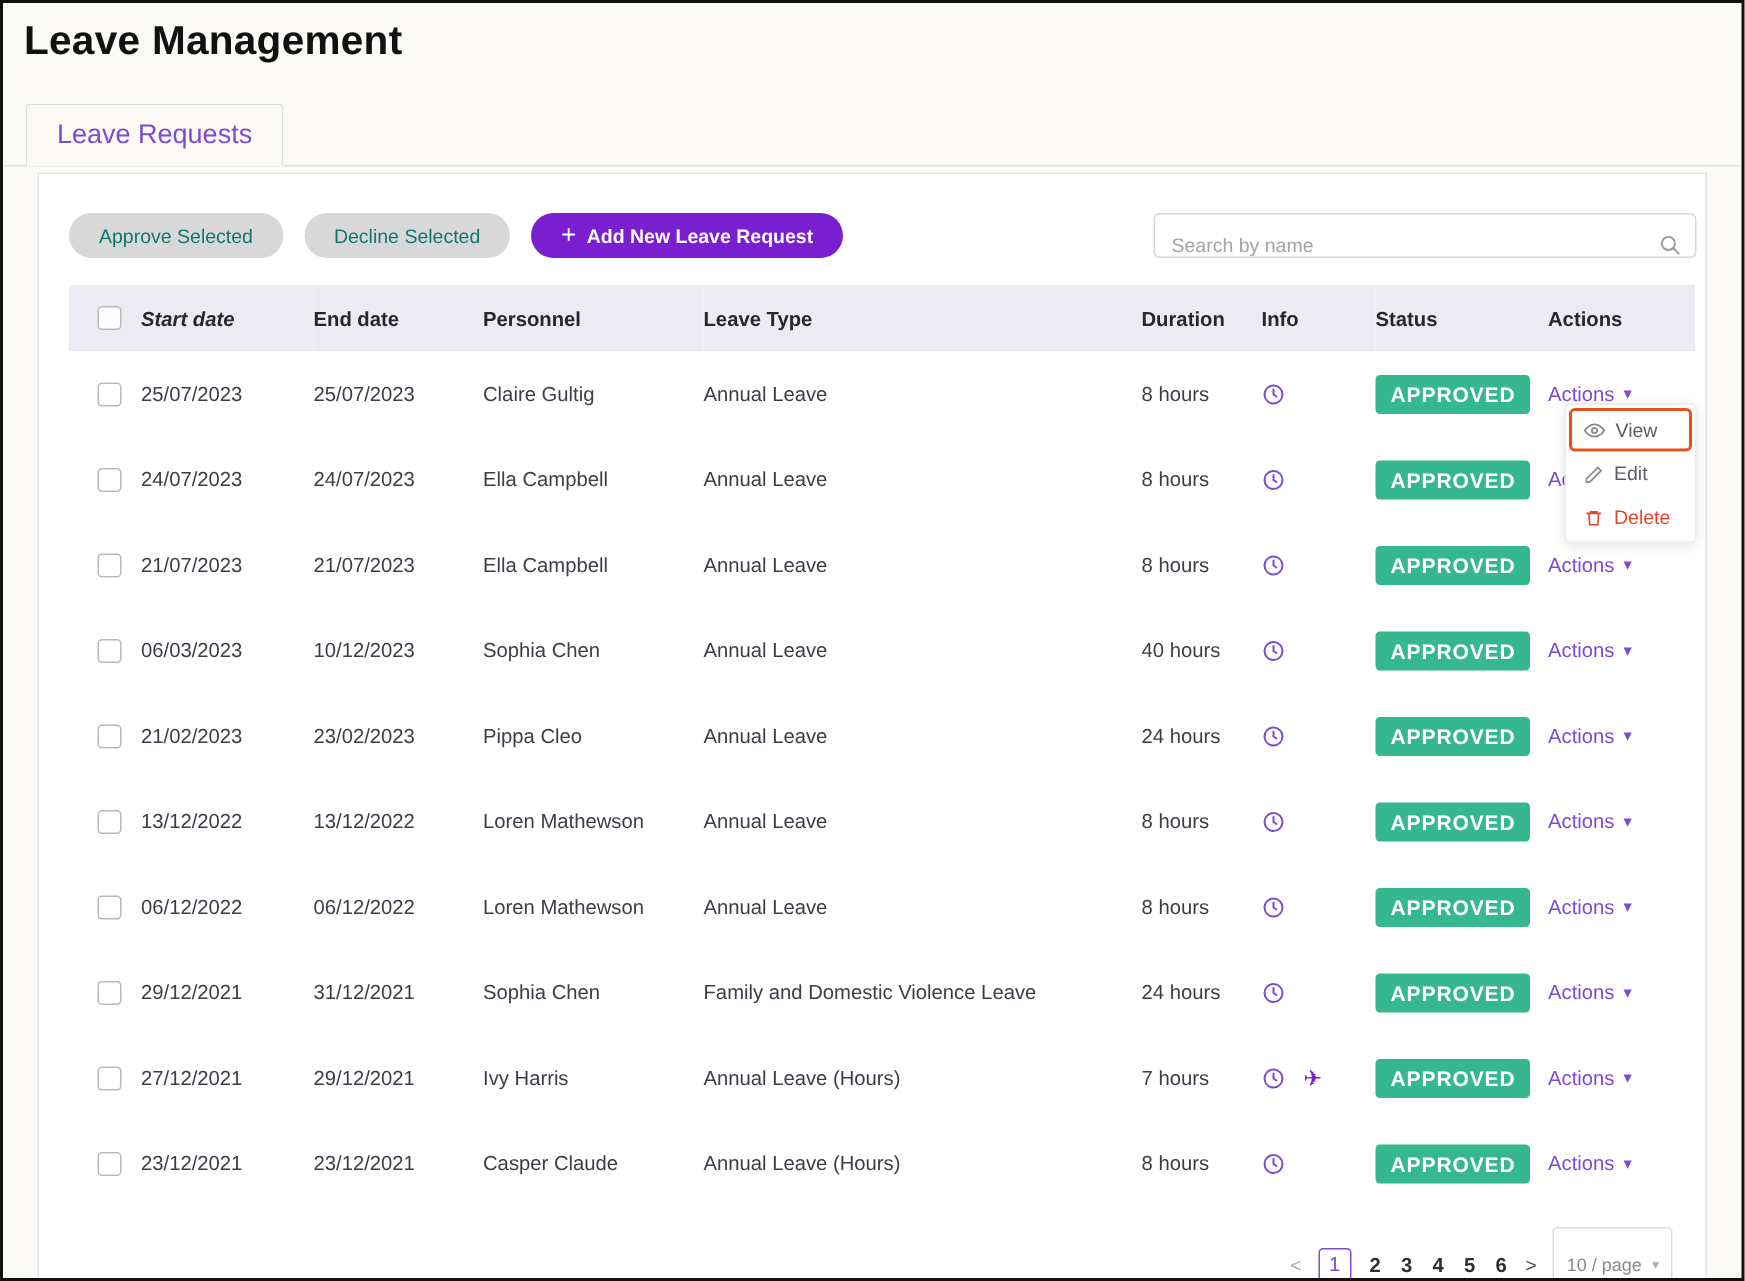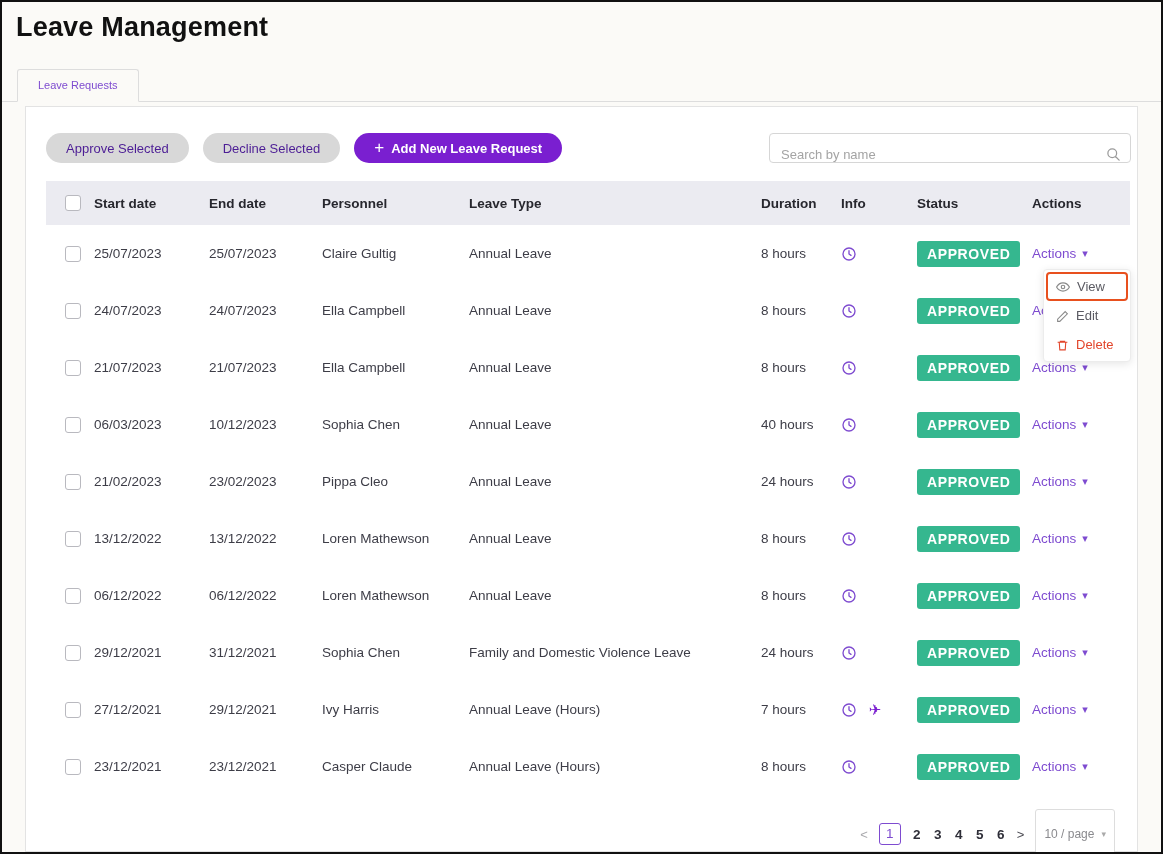--- a/index.html
+++ b/index.html
@@ -21,21 +21,21 @@
   }
   
   .tabbar {
     margin-top: 26px;
     border-bottom: 1px solid #ddd;
     padding-left: 15px;
   }
   .tab {
     display: inline-block;
     padding: 9px 20px 10px 20px;
-    font-size: 11px;
+    font-size: 18px;
     color: var(--link);
     background: #fbfaf7;
     border: 1px solid #ddd;
     border-bottom: 1px solid #fbfaf7;
     border-radius: 3px 3px 0 0;
     margin-bottom: -1px;
     cursor: pointer;
   }
   
   .panel {
@@ -59,21 +59,21 @@
     border: none;
     border-radius: 16px;
     font-family: "Liberation Sans", sans-serif;
     font-size: 13px;
     padding: 0 20px;
     cursor: pointer;
     display: inline-flex;
     align-items: center;
     gap: 7px;
   }
-  .btn-gray { background: #d8d8d8; color: #4c1d95; }
+  .btn-gray { background: #d8d8d8; color: #0f766e; }
   .btn-purple { background: var(--accent); color: #fff; font-weight: 600; }
   .btn-purple .plus { font-size: 17px; font-weight: 400; line-height: 1; margin-top: -2px; }
   .searchbox {
     margin-left: auto;
     width: 362px;
     height: 30px;
     background: #fff;
     border: 1px solid #d6d6d6;
     border-radius: 4px;
     display: flex;
@@ -100,21 +100,21 @@
   }
   thead th {
     background: #ebebf1;
     text-align: left;
     font-weight: 700;
     color: #27272e;
     height: 44px;
     padding: 0;
   }
   th.col-check, td.col-check { width: 48px; padding-left: 19px; }
-  th.col-start  { width: 115px; }
+  th.col-start  { width: 115px; font-style: italic; }
   th.col-end    { width: 113px; }
   th.col-pers   { width: 147px; }
   th.col-type   { width: 292px; }
   th.col-dur    { width: 80px; }
   th.col-info   { width: 76px; }
   th.col-status { width: 115px; }
   th.col-act    { width: 98px; }
   tbody td { height: 57px; padding: 0; }
   .checkbox {
     display: inline-block;

